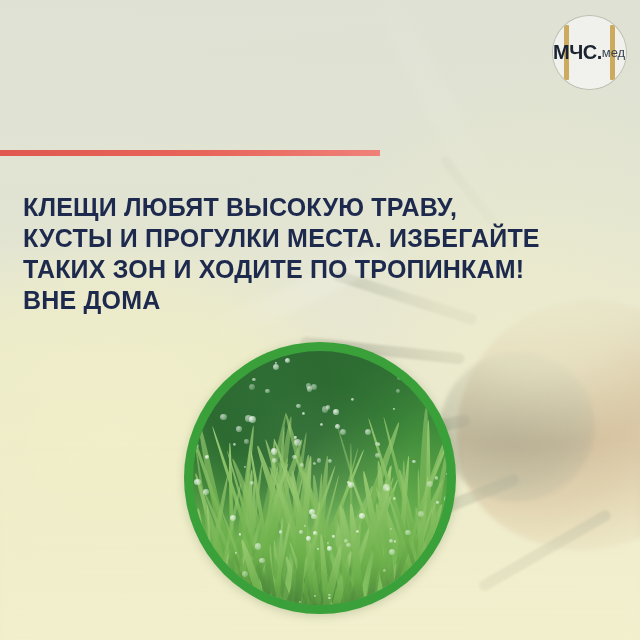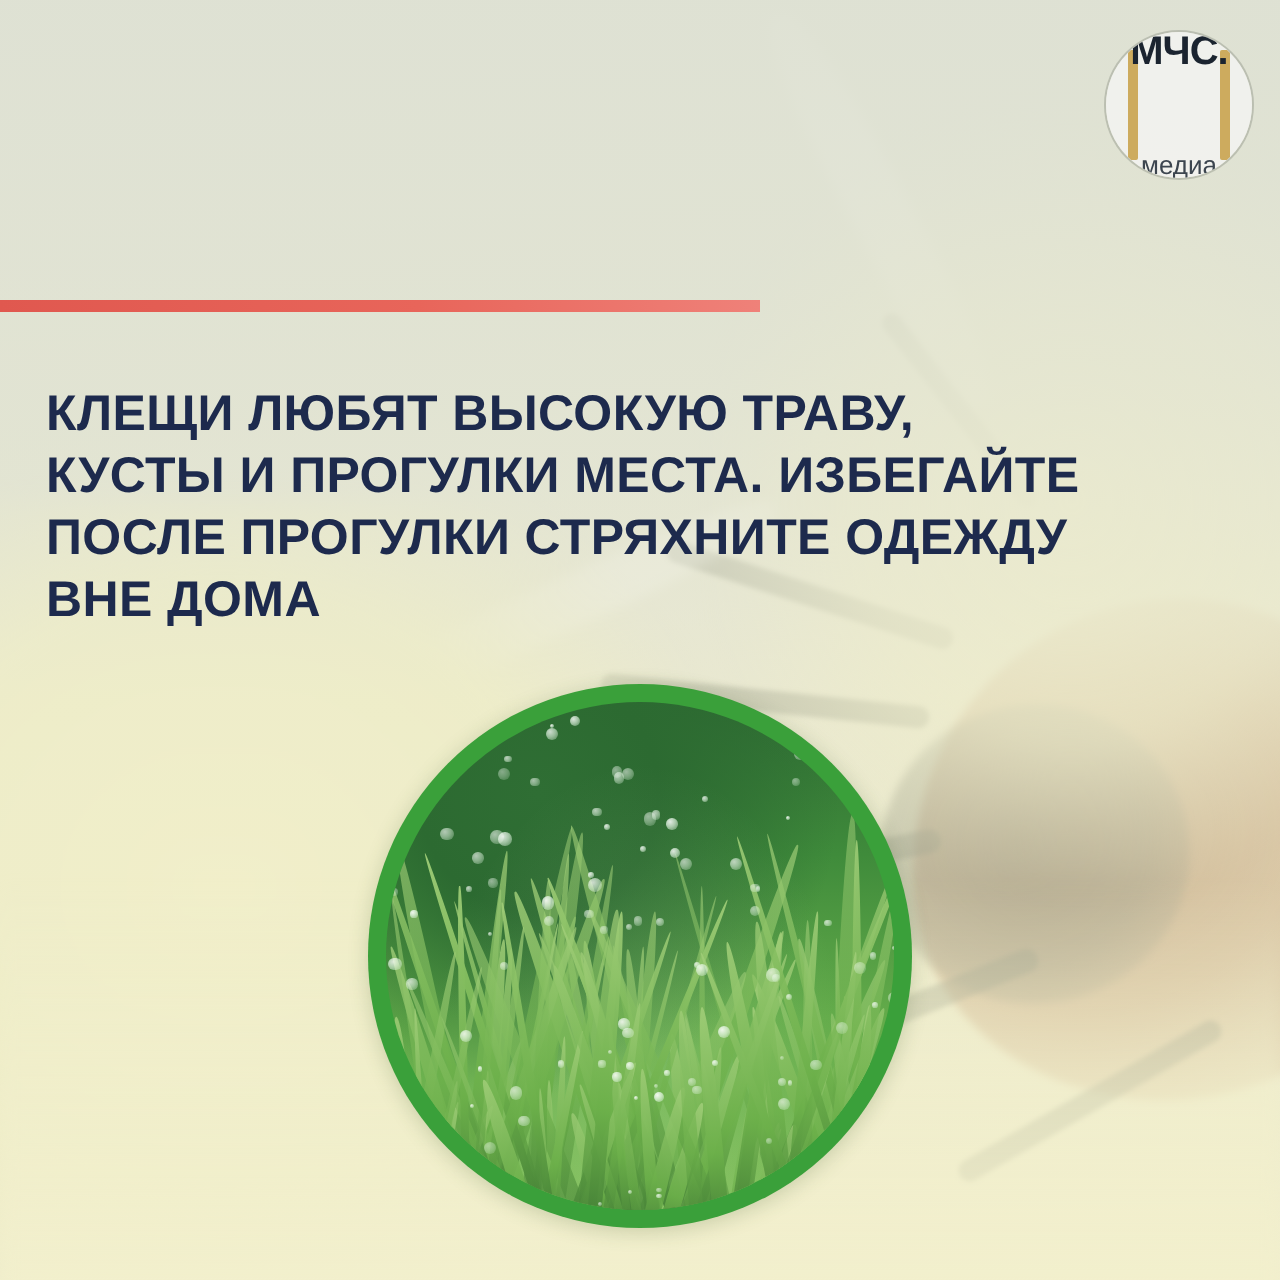--- a/index.html
+++ b/index.html
@@ -72,21 +72,21 @@
   }
 
   
   .logos{position:absolute;top:16px;right:14px;display:flex;align-items:flex-start;gap:14px;}
 
   .mchs-logo{
     position:relative;width:73px;height:73px;border-radius:50%;
     background:rgba(243,243,240,.88);
     box-shadow:0 0 0 1px rgba(120,125,115,.35);
     overflow:hidden;
-    display:flex;flex-direction:column;align-items:center;justify-content:space-between;
+    display:flex;flex-direction:row;align-items:center;justify-content:flex-start;
   }
   .mchs-bar{position:absolute;top:9px;width:5px;height:55px;background:#cdab5e;border-radius:1px;}
   .mchs-bar.left{left:11px;}
   .mchs-bar.right{right:11px;}
   .mchs-word{
     position:relative;z-index:2;color:#1b2430;font-weight:bold;
     font-size:20px;letter-spacing:-.5px;line-height:1;margin-bottom:1px;
   }
   .mchs-sub{
     position:relative;z-index:2;color:#3c454f;font-size:13px;line-height:1;
@@ -198,21 +198,21 @@
     </div>
 
 
   </div>
 
   <div class="headline-rule"></div>
 
   <div class="body-text" id="bodycopy">
       <span class="ln">КЛЕЩИ ЛЮБЯТ ВЫСОКУЮ ТРАВУ,</span>
       <span class="ln">КУСТЫ И ПРОГУЛКИ МЕСТА. ИЗБЕГАЙТЕ</span>
-      <span class="ln">ПОСЛЕ ПРОГУЛКИ СТРЯХНИТЕ ОДЕЖДУ</span>
+      <span class="ln">ТАКИХ ЗОН И ХОДИТЕ ПО ТРОПИНКАМ!</span>
       <span class="ln">ВНЕ ДОМА</span>
     </div>
 
   <div class="grass-circle">
     <div class="grass-inner" id="grassinner">
       <div class="grass-haze"></div>
     <div class="blade" style="left: 137.742px; width: 4.79559px; height: 168.514px; transform: rotate(22.4062deg); opacity: 0.85;"></div>
         <div class="blade" style="left: 232.493px; width: 8.21936px; height: 157.318px; transform: rotate(-19.5703deg); opacity: 1;"></div>
         <div class="blade" style="left: 252.161px; width: 4.16013px; height: 104.59px; transform: rotate(-20.2844deg); opacity: 0.72;"></div>
         <div class="blade" style="left: 171.116px; width: 3.43196px; height: 74.9918px; transform: rotate(19.5046deg); opacity: 0.91;"></div>

